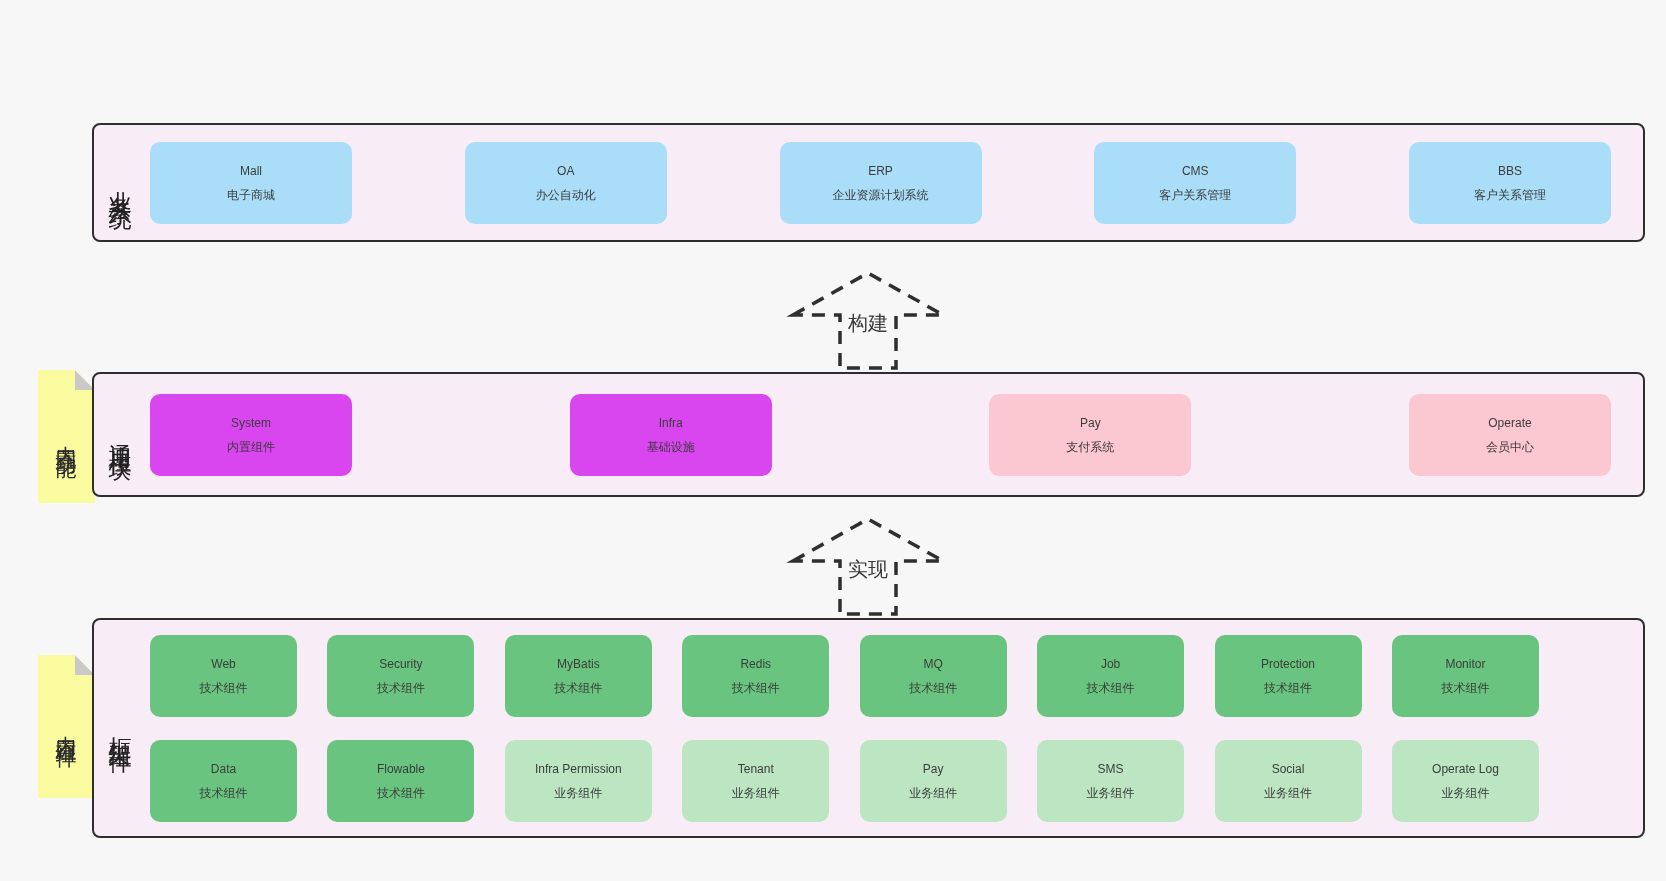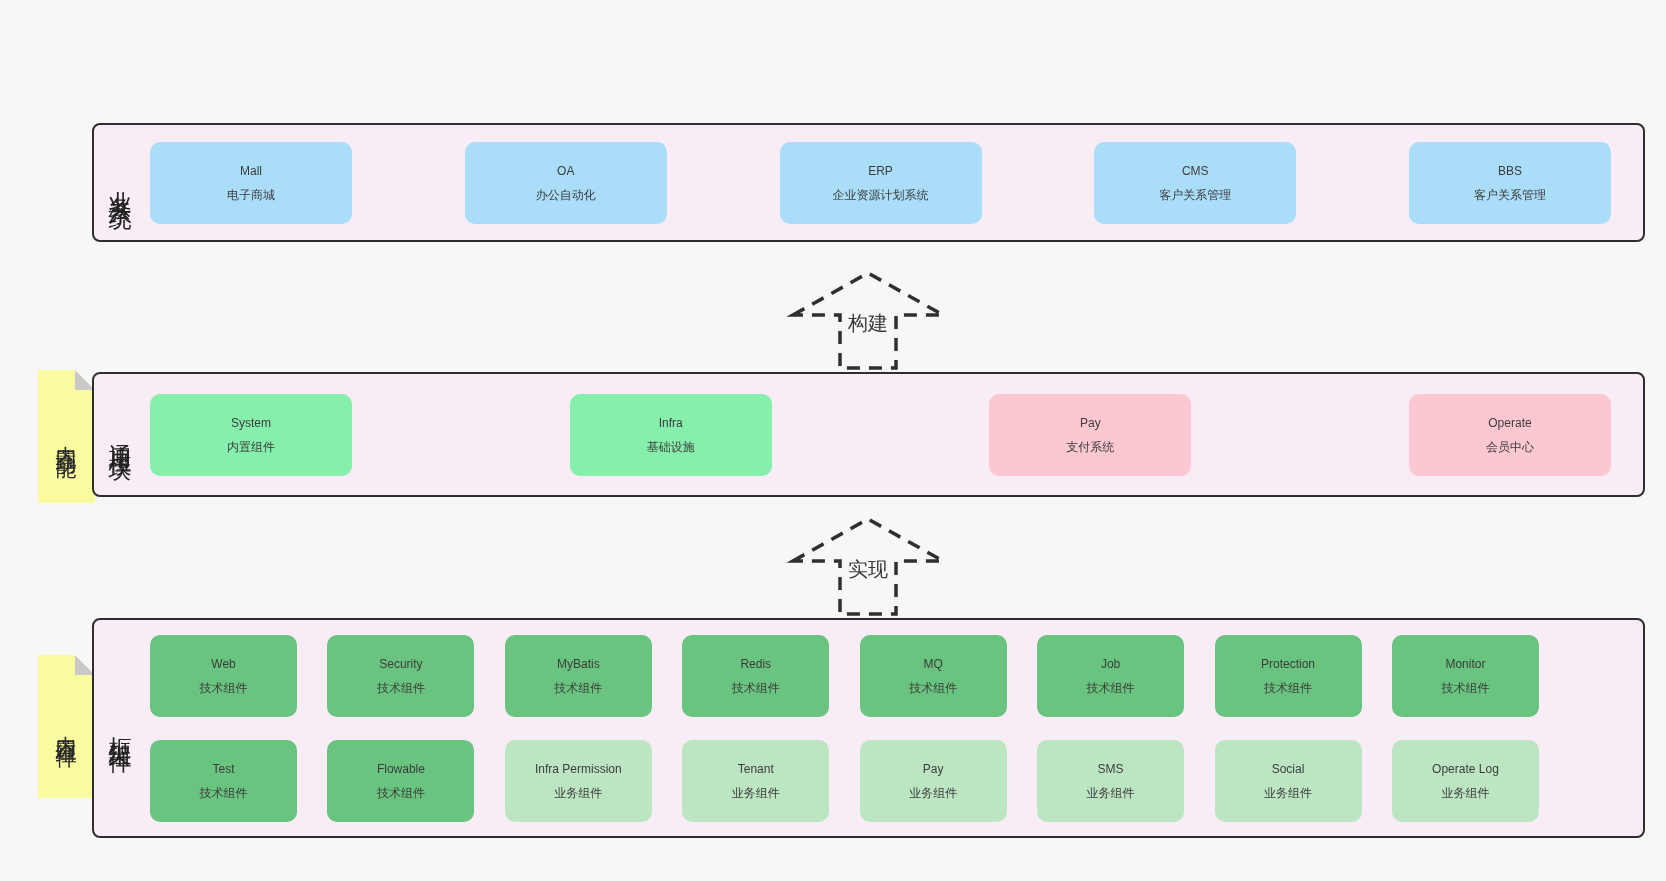--- a/index.html
+++ b/index.html
@@ -60,21 +60,21 @@
     align-items:center; justify-content:center;
     text-align:center;
     line-height:24px;
     font-size:12px;
   }
   .box-6 { width:202px; height:82px; }
   .box-8 { width:147px; height:82px; }
   .box-8 .name { max-width:112px; }
 
   .blue       { background:#a9ddf8; }
-  .red        { background:#86efac; }
+  .red        { background:#d946ef; }
   .pink       { background:#fbc7d0; }
   .green      { background:#68c47e; }
   .lightgreen { background:#bce5c2; }
 
   
   .note {
     position:absolute;
     left:38px; width:57px;
     background:#fafa9f;
     clip-path:polygon(0 0, calc(100% - 20px) 0, 100% 20px, 100% 100%, 0 100%);
@@ -219,21 +219,21 @@
           <span class="name">Protection</span>
           <span class="desc">技术组件</span>
         </div>
         <div class="box box-8 green">
           <span class="name">Monitor</span>
           <span class="desc">技术组件</span>
         </div>
       </div>
       <div class="boxes-8">
         <div class="box box-8 green">
-          <span class="name">Test</span>
+          <span class="name">Data</span>
           <span class="desc">技术组件</span>
         </div>
         <div class="box box-8 green">
           <span class="name">Flowable</span>
           <span class="desc">技术组件</span>
         </div>
         <div class="box box-8 lightgreen">
           <span class="name">Infra Permission</span>
           <span class="desc">业务组件</span>
         </div>

